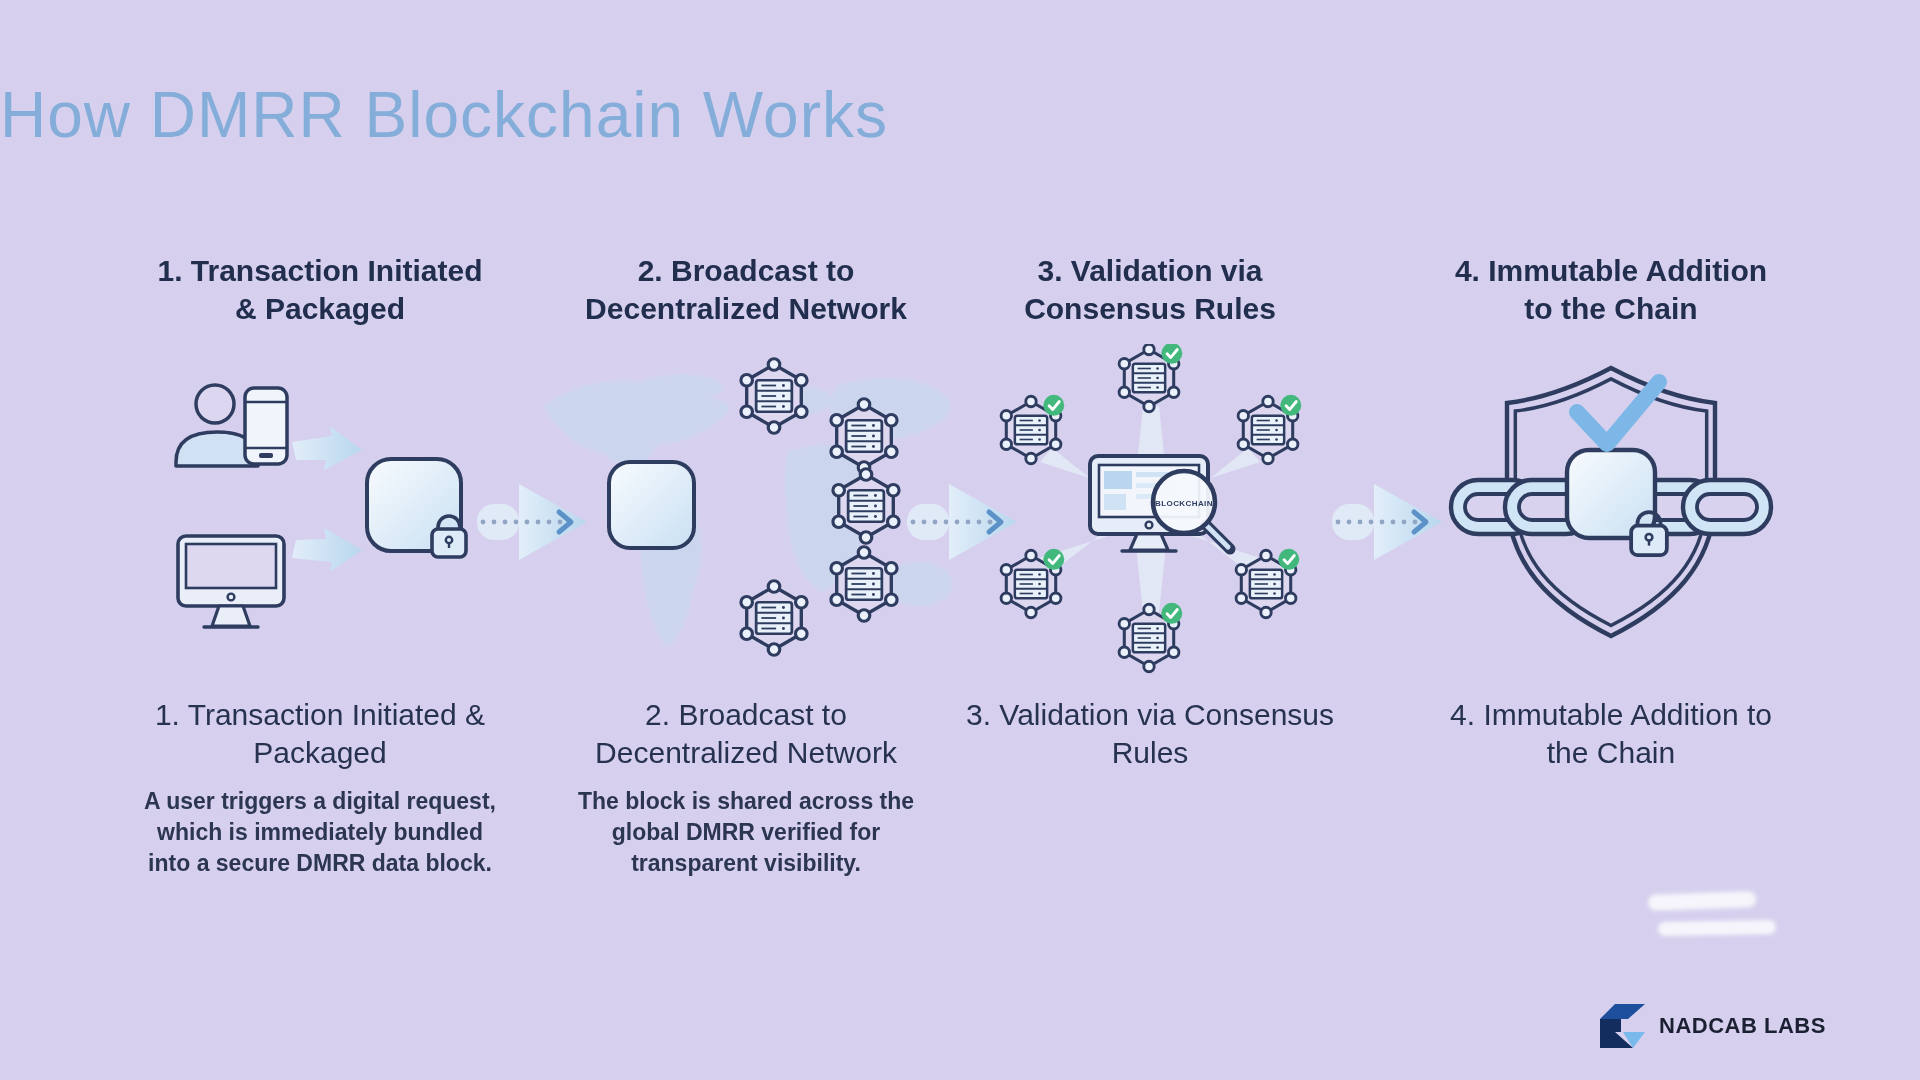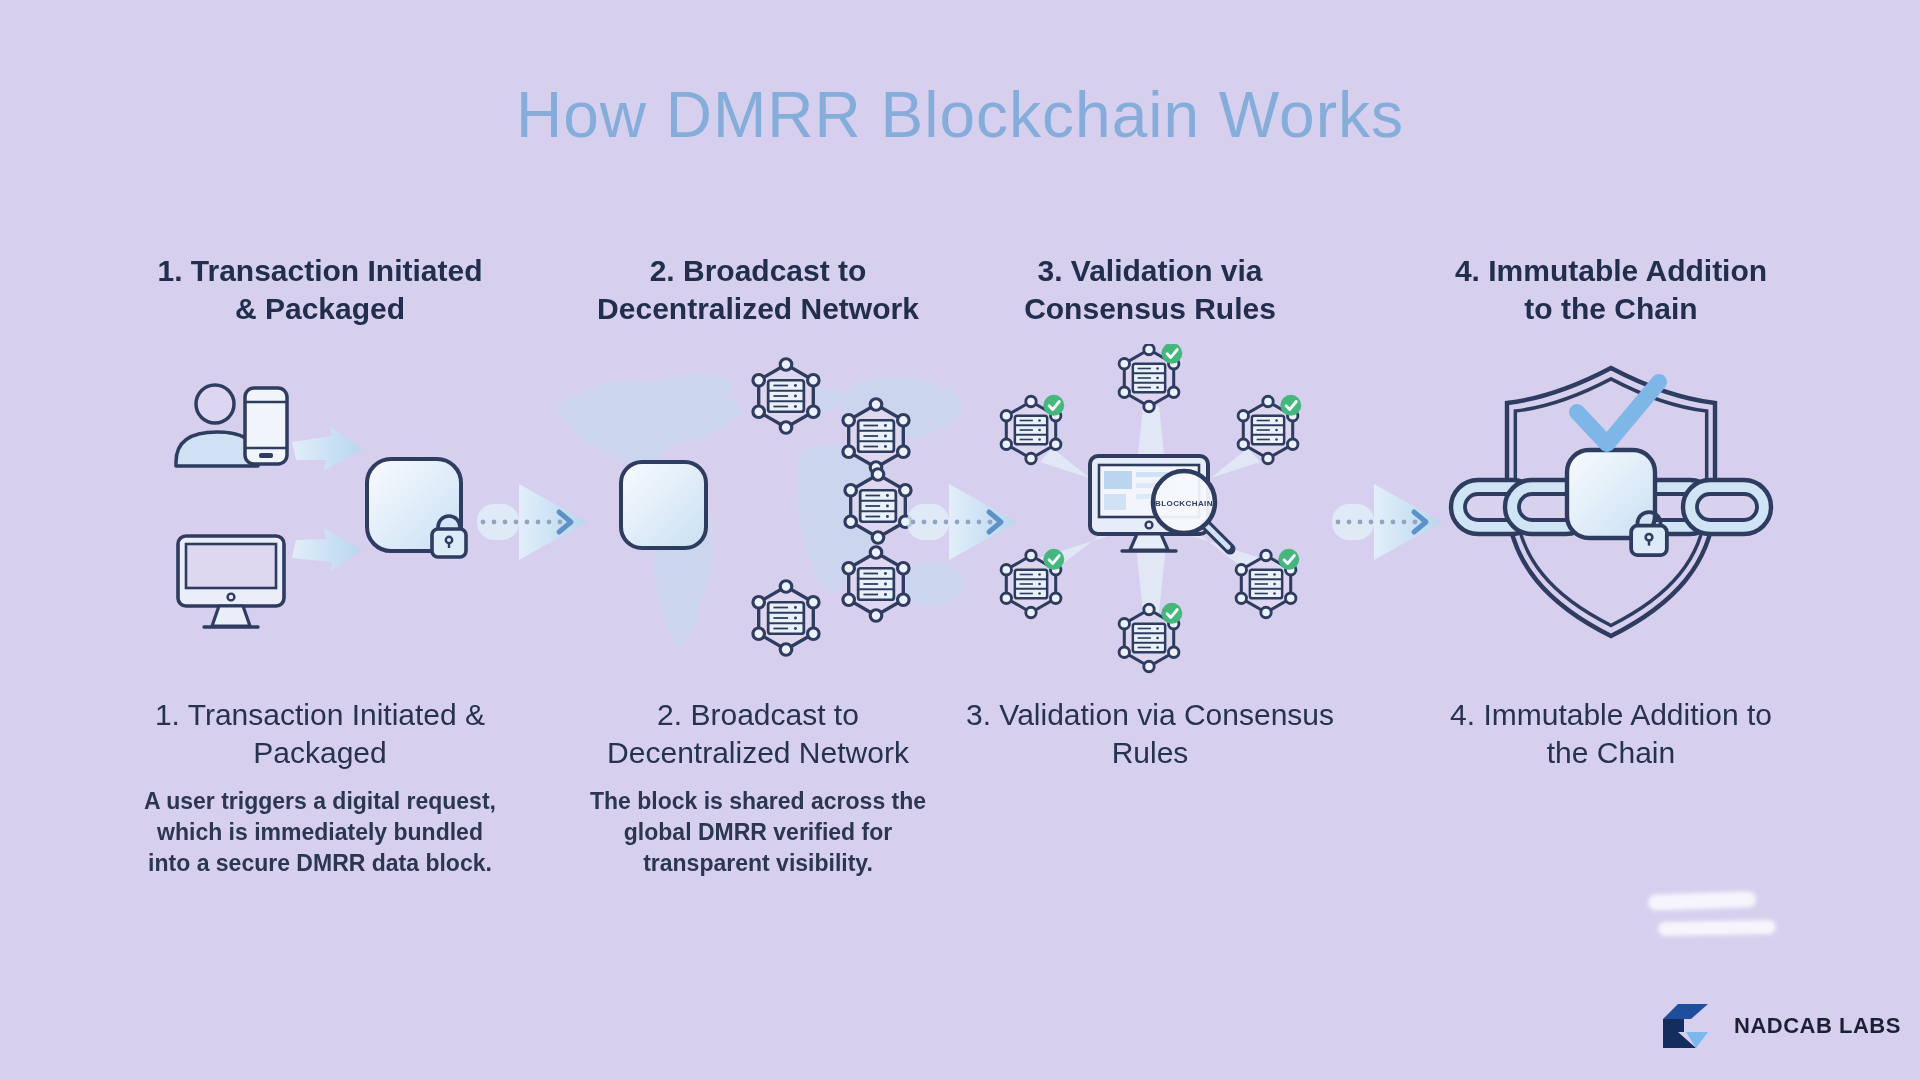--- a/index.html
+++ b/index.html
@@ -5,47 +5,47 @@
   html,body{margin:0;padding:0;}
   body{
     width:1920px;height:1080px;overflow:hidden;position:relative;
     background:#d6d0ee;
     font-family:"Liberation Sans", sans-serif;
     color:#222e4e;
   }
   .canvas{position:absolute;inset:0;width:1920px;height:1080px;}
   .title{
     position:absolute;top:78px;left:0;width:1920px;
-    text-align:center;font-size:64px;font-weight:500;
+    text-align:left;font-size:64px;font-weight:500;
     color:#84aed9;letter-spacing:1px;
   }
   .col{
     position:absolute;top:252px;width:420px;
     display:flex;flex-direction:column;align-items:center;
   }
-  .col1{left:110px}.col2{left:548px}.col3{left:940px}.col4{left:1401px}
+  .col1{left:110px}.col2{left:536px}.col3{left:940px}.col4{left:1401px}
   .step-heading{
     font-size:30px;font-weight:700;line-height:1.27;text-align:center;
     color:#222e4e;max-width:335px;min-height:78px;
   }
   .illus{width:420px;height:336px;margin-top:14px;position:relative;}
   .illus svg{position:absolute;inset:0;}
   .step-subtitle{
     margin-top:16px;font-size:30px;font-weight:500;line-height:1.27;
     text-align:center;color:#273150;max-width:370px;min-height:78px;
   }
   .step-desc{
     margin-top:12px;font-size:23px;font-weight:700;line-height:1.34;
     text-align:center;color:#2c3651;max-width:372px;
   }
   .connector{position:absolute;top:474px;width:120px;height:96px;}
   .conn1{left:475px}.conn2{left:905px}.conn3{left:1330px}
   .logo{
-    position:absolute;left:1658px;top:1000px;width:260px;height:52px;
-    display:flex;align-items:center;gap:24px;
+    position:absolute;left:1595px;top:1000px;width:260px;height:52px;
+    display:flex;align-items:center;gap:12px;
   }
   .logo-text{font-size:22px;font-weight:800;color:#1b2133;letter-spacing:.5px;white-space:nowrap;}
   .scribble{
     position:absolute;background:#fff;opacity:.8;border-radius:9px;filter:blur(2px);
   }
   .scr1{left:1648px;top:893px;width:108px;height:16px;transform:rotate(-2deg);}
   .scr2{left:1658px;top:921px;width:118px;height:14px;transform:rotate(-1deg);}
 </style>
 </head>
 <body>

